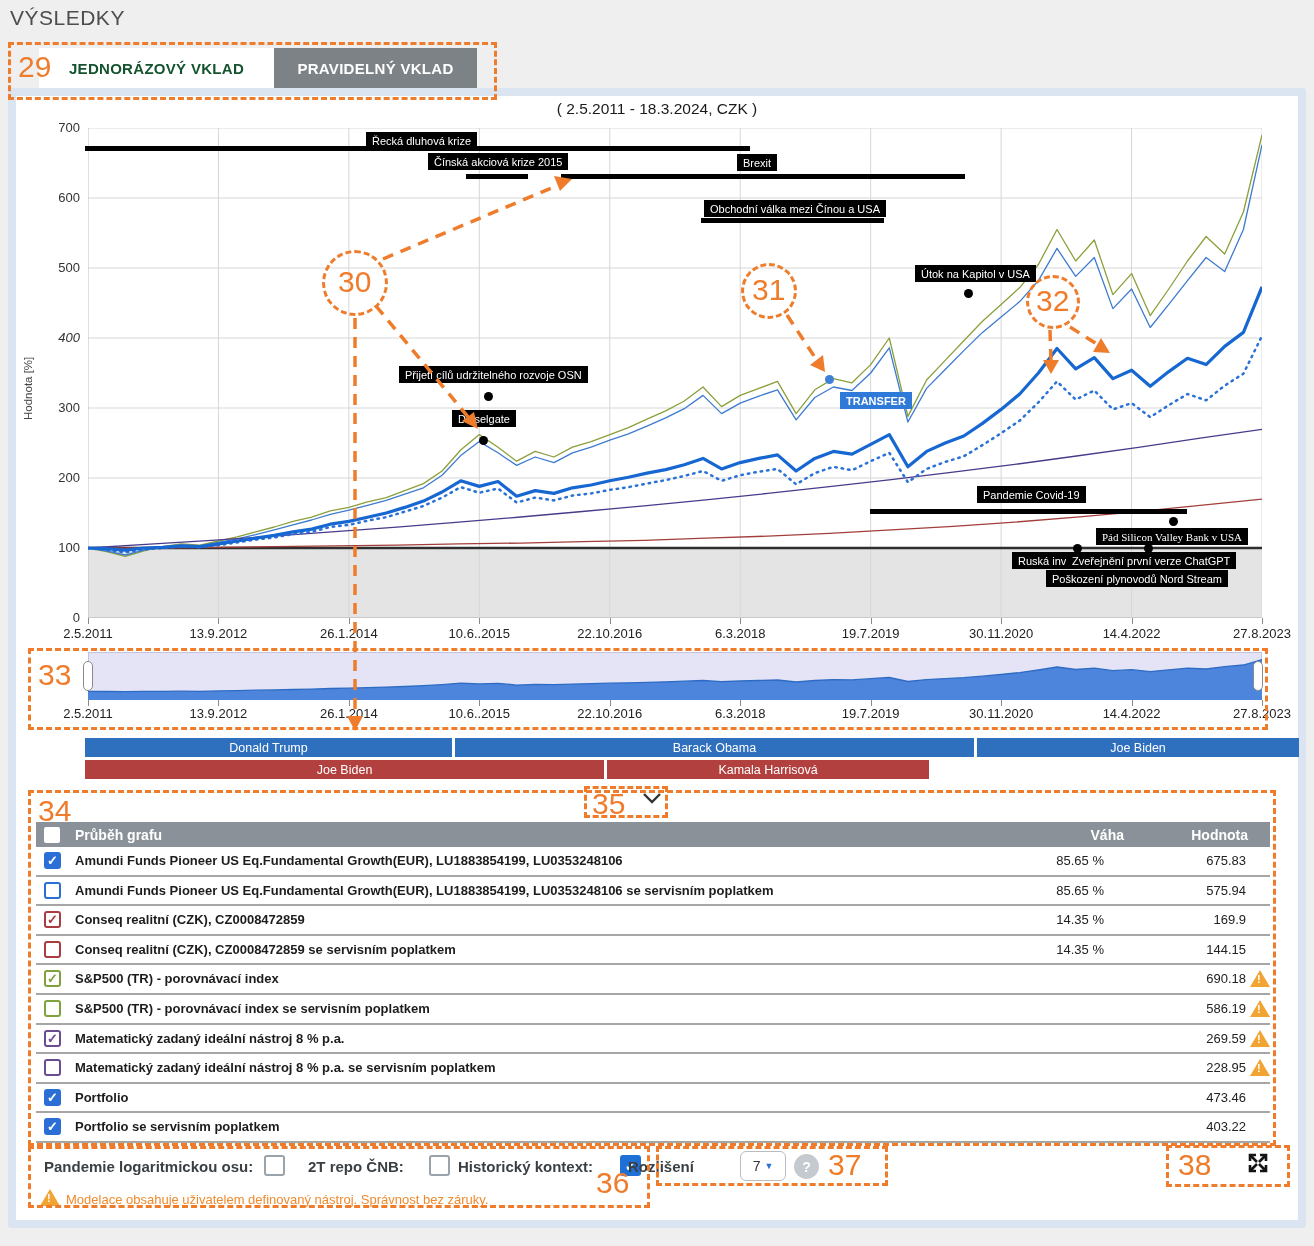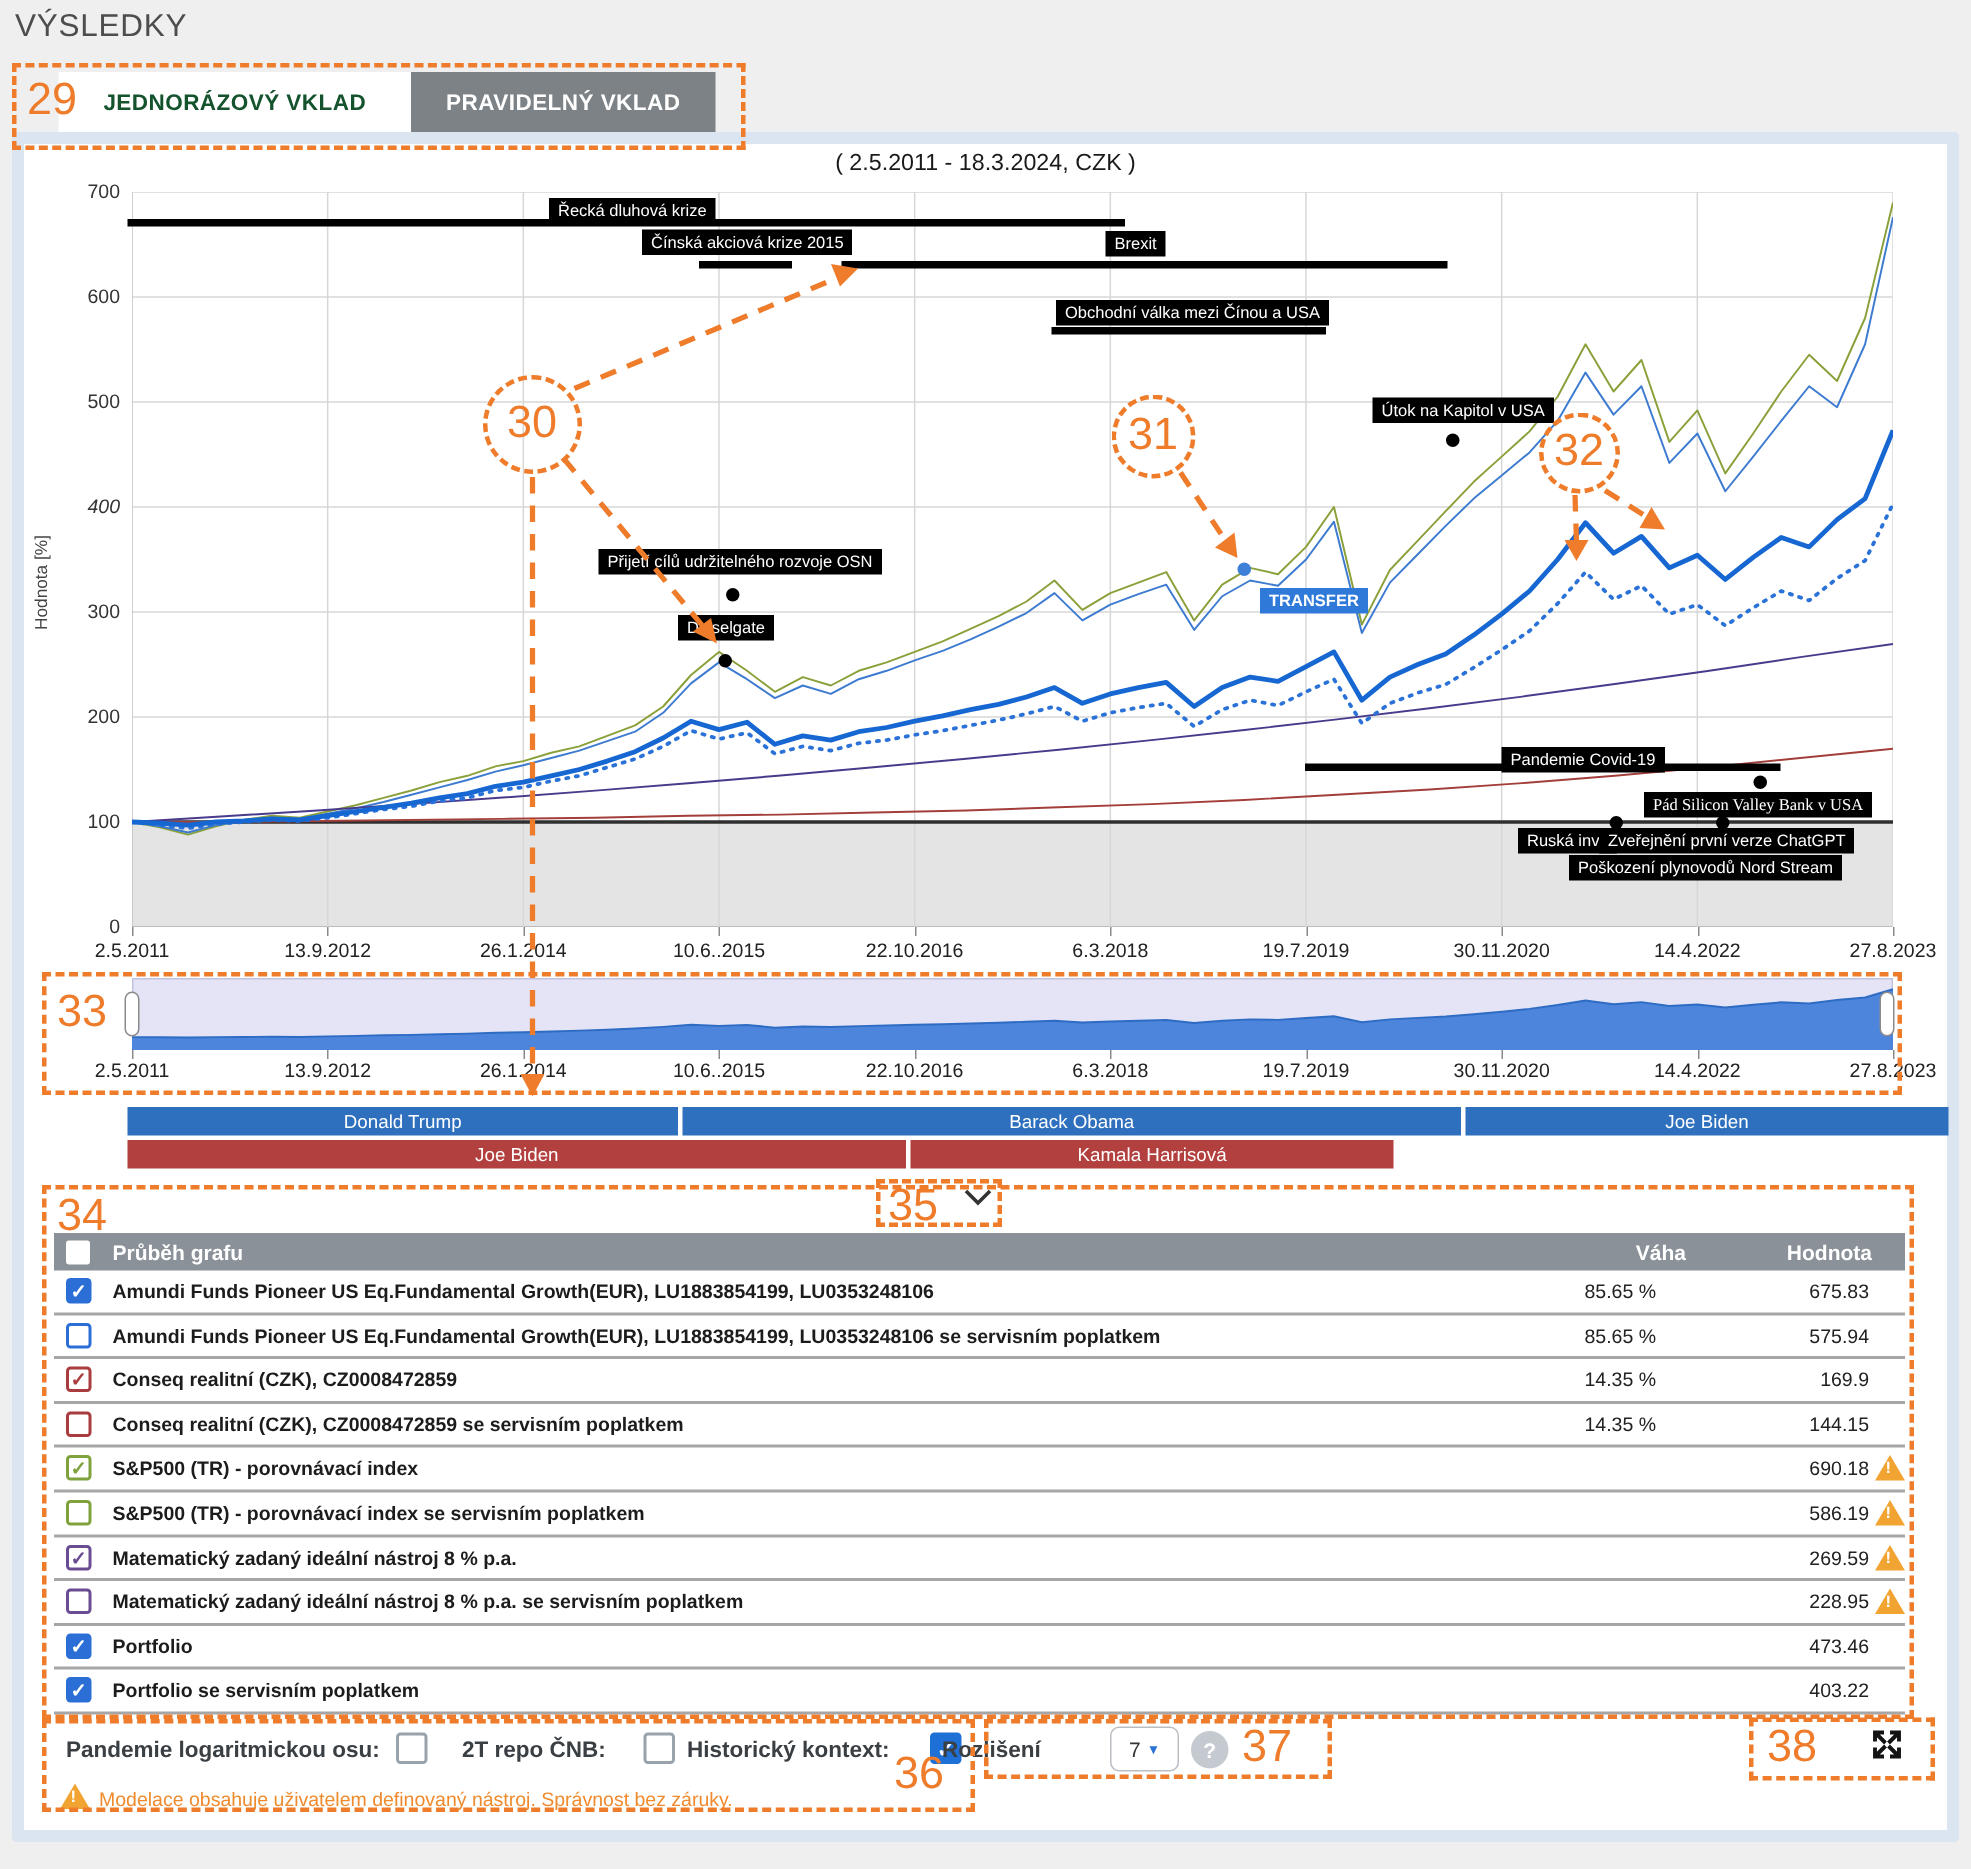--- a/index.html
+++ b/index.html
@@ -172,21 +172,21 @@
       <div class="ev-label" style="left: 737px; top: 154px;">Brexit</div>
       <div class="ev-bar" style="left: 701px; top: 218px; width: 183px;"></div>
       <div class="ev-label" style="left: 704px; top: 200px;">Obchodní válka mezi Čínou a USA</div>
       <div class="ev-dot" style="left: 484px; top: 392px;"></div>
       <div class="ev-label" style="left: 399px; top: 366px;">Přijetí cílů udržitelného rozvoje OSN</div>
       <div class="ev-dot" style="left: 479px; top: 436px;"></div>
       <div class="ev-label" style="left: 452px; top: 410px;">Dieselgate</div>
       <div class="ev-dot" style="left: 964px; top: 289px;"></div>
       <div class="ev-label" style="left: 915px; top: 265px;">Útok na Kapitol v USA</div>
       <div class="ev-bar" style="left: 870px; top: 509px; width: 317px;"></div>
-      <div class="ev-label" style="left: 977px; top: 498px; margin-left: 24px;">Pandemie Covid-19</div>
+      <div class="ev-label" style="left: 977px; top: 486px;">Pandemie Covid-19</div>
       <div class="ev-dot" style="left: 1169px; top: 517px;"></div>
       <div class="ev-label" style="left: 1096px; top: 528px; font-family: Liberation Serif, serif;">Pád Silicon Valley Bank v USA</div>
       <div class="ev-dot" style="left: 1073px; top: 544px;"></div>
       <div class="ev-label" style="left: 1012px; top: 552px;">Ruská inva</div>
       <div class="ev-dot" style="left: 1144px; top: 544px;"></div>
       <div class="ev-label" style="left: 1066px; top: 552px;">Zveřejnění první verze ChatGPT</div>
       <div class="ev-label" style="left: 1046px; top: 570px;">Poškození plynovodů Nord Stream</div>
       <div class="ev-dot" style="left: 825px; top: 375px; background: rgb(62, 127, 216);"></div>
       <div class="ev-label transfer" style="left: 840px; top: 392px;">TRANSFER</div>
     </div>

